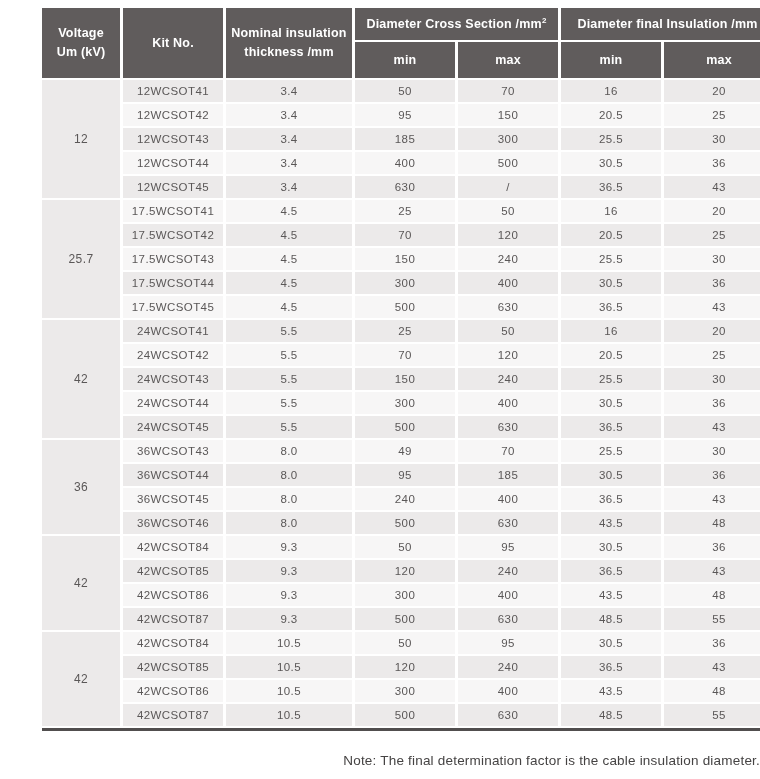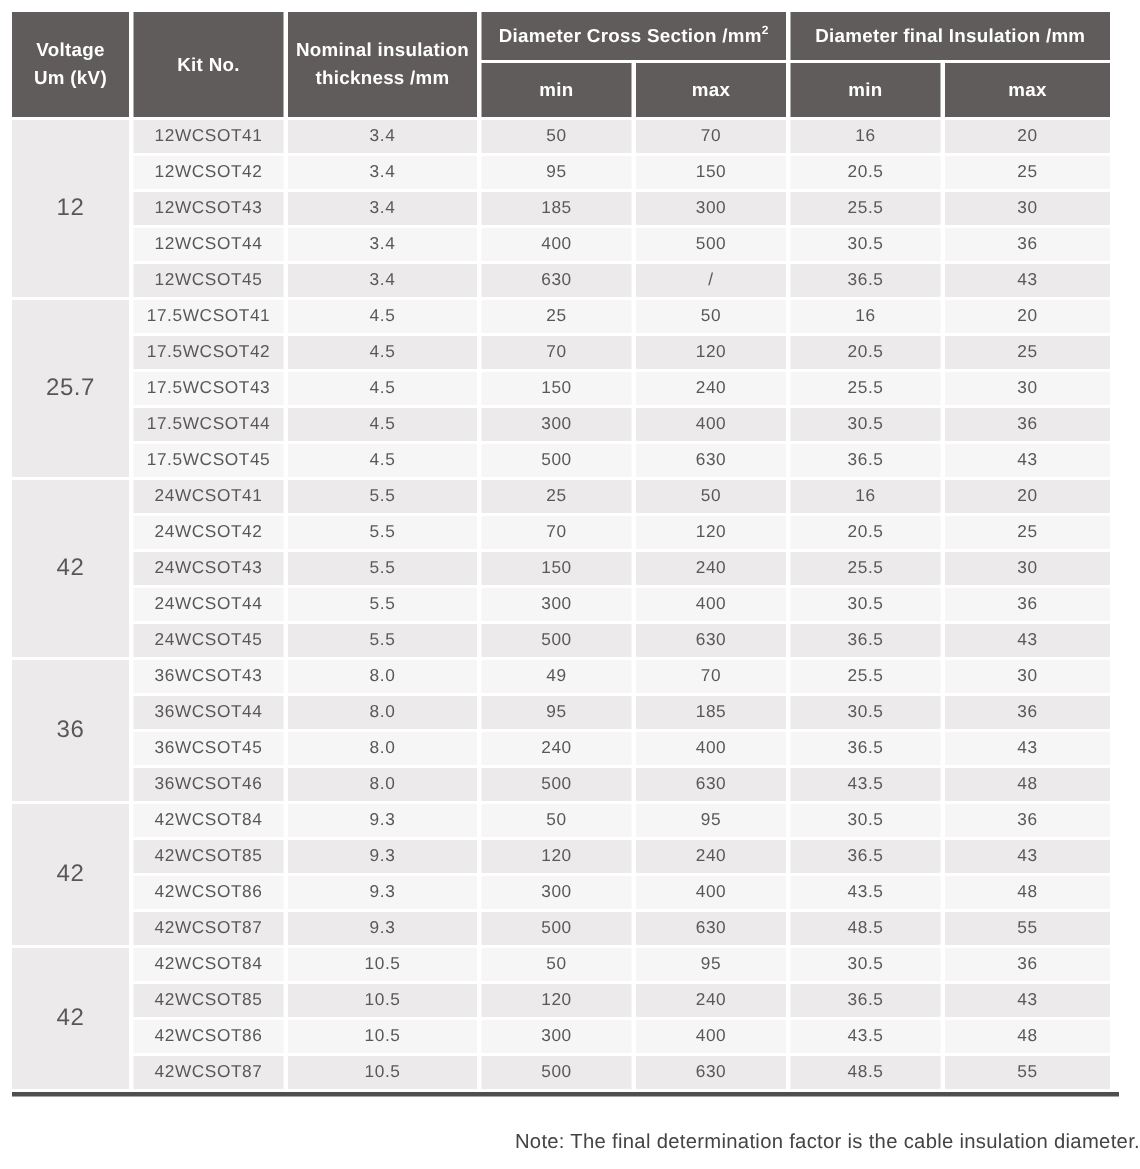--- a/index.html
+++ b/index.html
@@ -8,21 +8,21 @@
     --row-light:#f7f6f6;
     --group-bg:#eceaea;
     --rule:#514e4e;
     --header-text:#ffffff;
     --body-text:#5a5757;
     --note-text:#454343;
   }
   *{box-sizing:border-box;margin:0;padding:0;}
   html,body{width:760px;height:779px;background:#ffffff;overflow:hidden;}
   body{font-family:"Liberation Sans","DejaVu Sans",sans-serif;}
-  .wrap{padding:6px 0 0 5px;}
+  .wrap{padding:6px 0 0 5px;margin-left:34px;}
   table{border-collapse:separate;border-spacing:3px 2px;table-layout:fixed;width:738px;}
   th{
     background:var(--header-bg);
     color:var(--header-text);
     font-size:12.5px;
     font-weight:bold;
     text-align:center;
     vertical-align:middle;
     letter-spacing:.2px;
   }
@@ -34,21 +34,21 @@
   td{
     height:22px;
     font-size:11.5px;
     color:var(--body-text);
     text-align:center;
     vertical-align:middle;
     letter-spacing:.4px;
   }
   td.r-dark{background:var(--row-dark);}
   td.r-light{background:var(--row-light);}
-  td.group-cell{background:var(--group-bg);font-size:16px;}
+  td.group-cell{background:var(--group-bg);font-size:12px;}
   .bottom-rule{height:3px;width:738px;margin-left:3px;background:var(--rule);}
   .note{
     margin:22px 0 0 33px;
     font-size:13.5px;
     color:var(--note-text);
     letter-spacing:.2px;
     text-align:right;
   }
 </style>
 </head>

